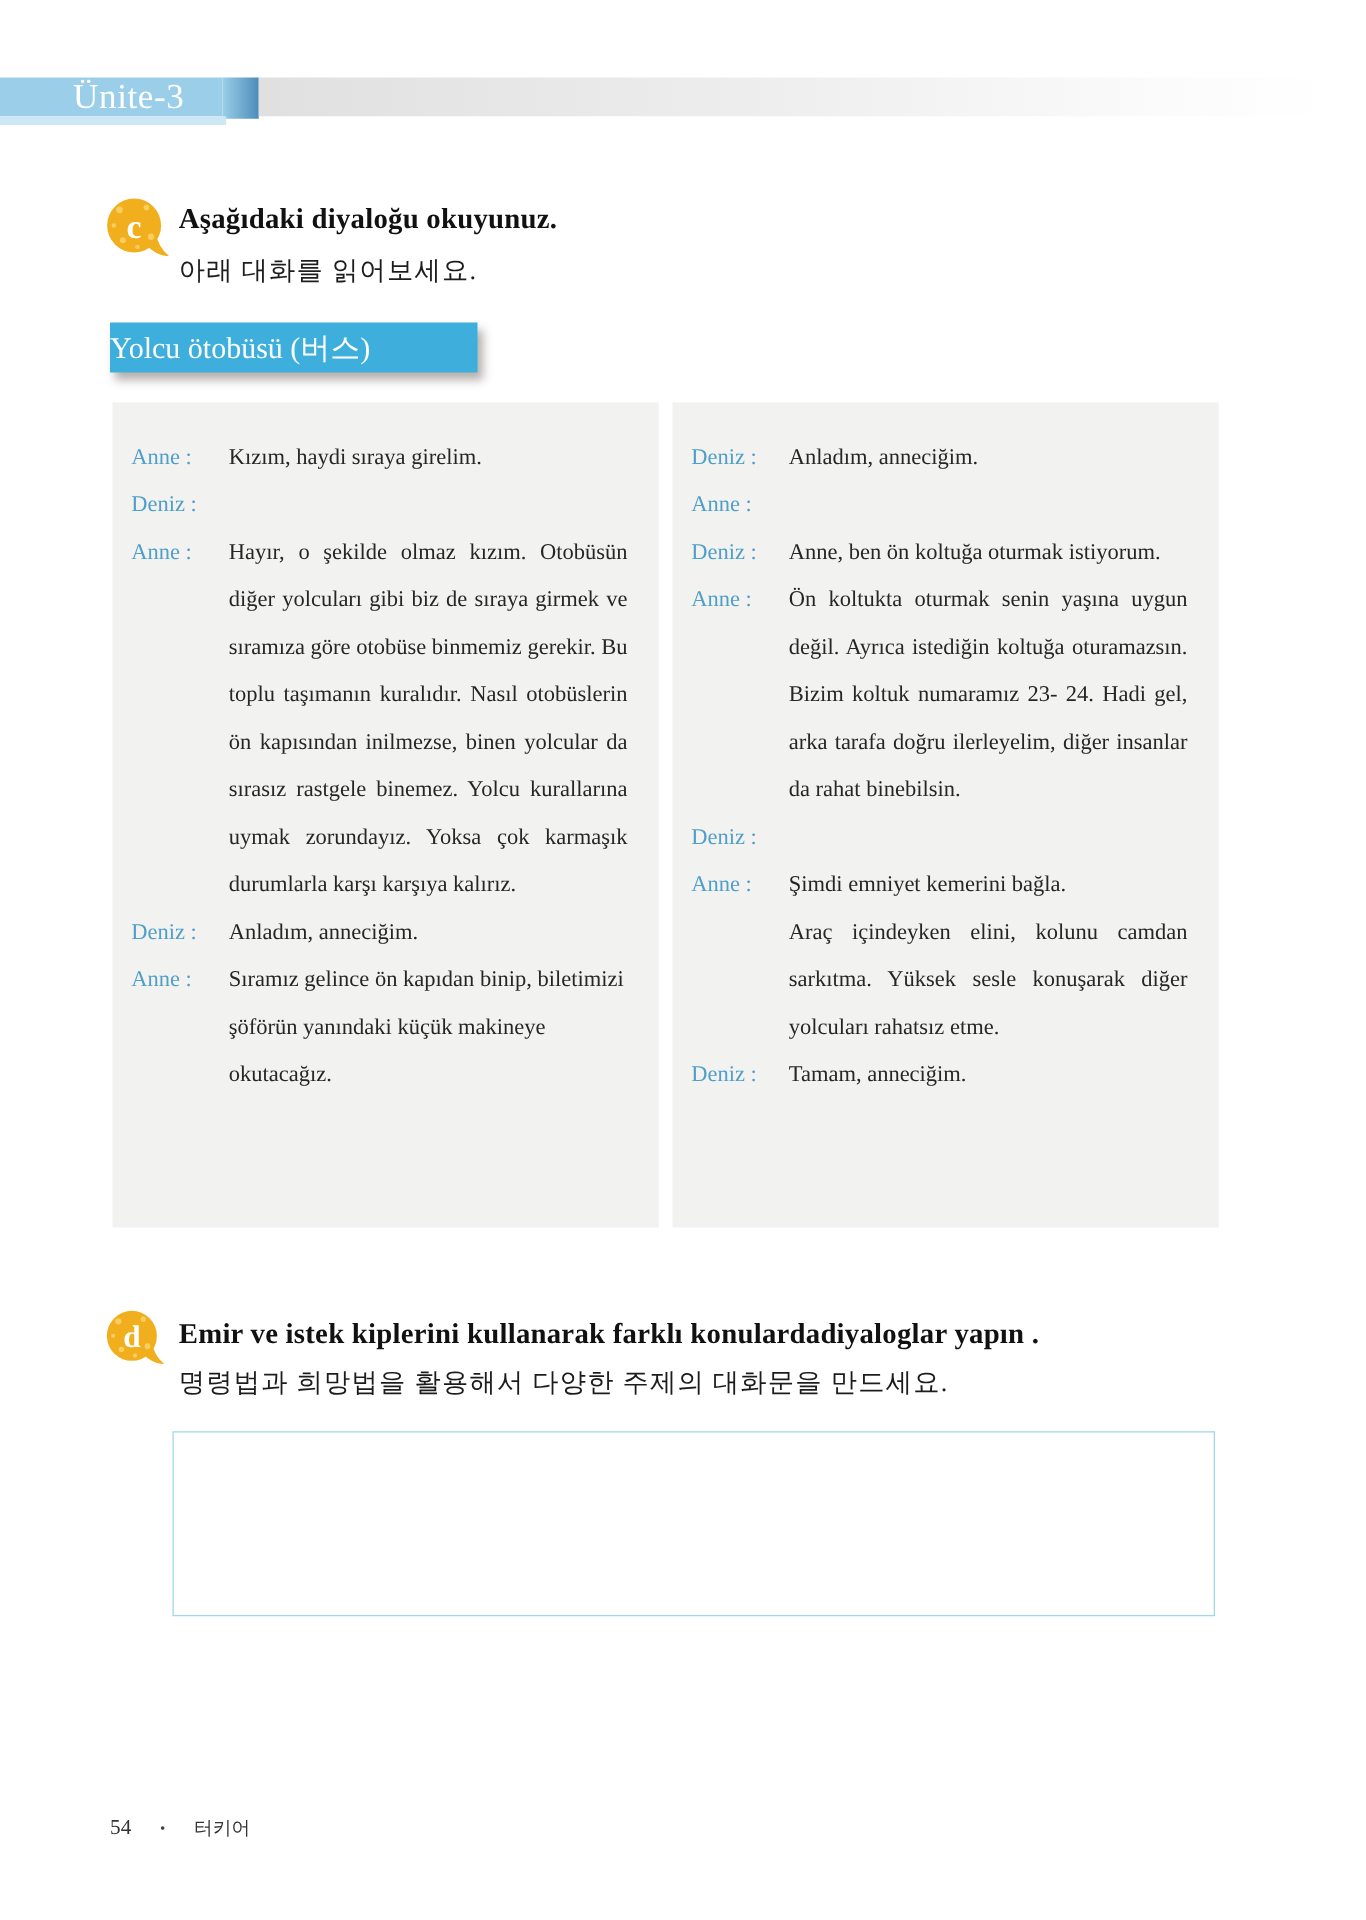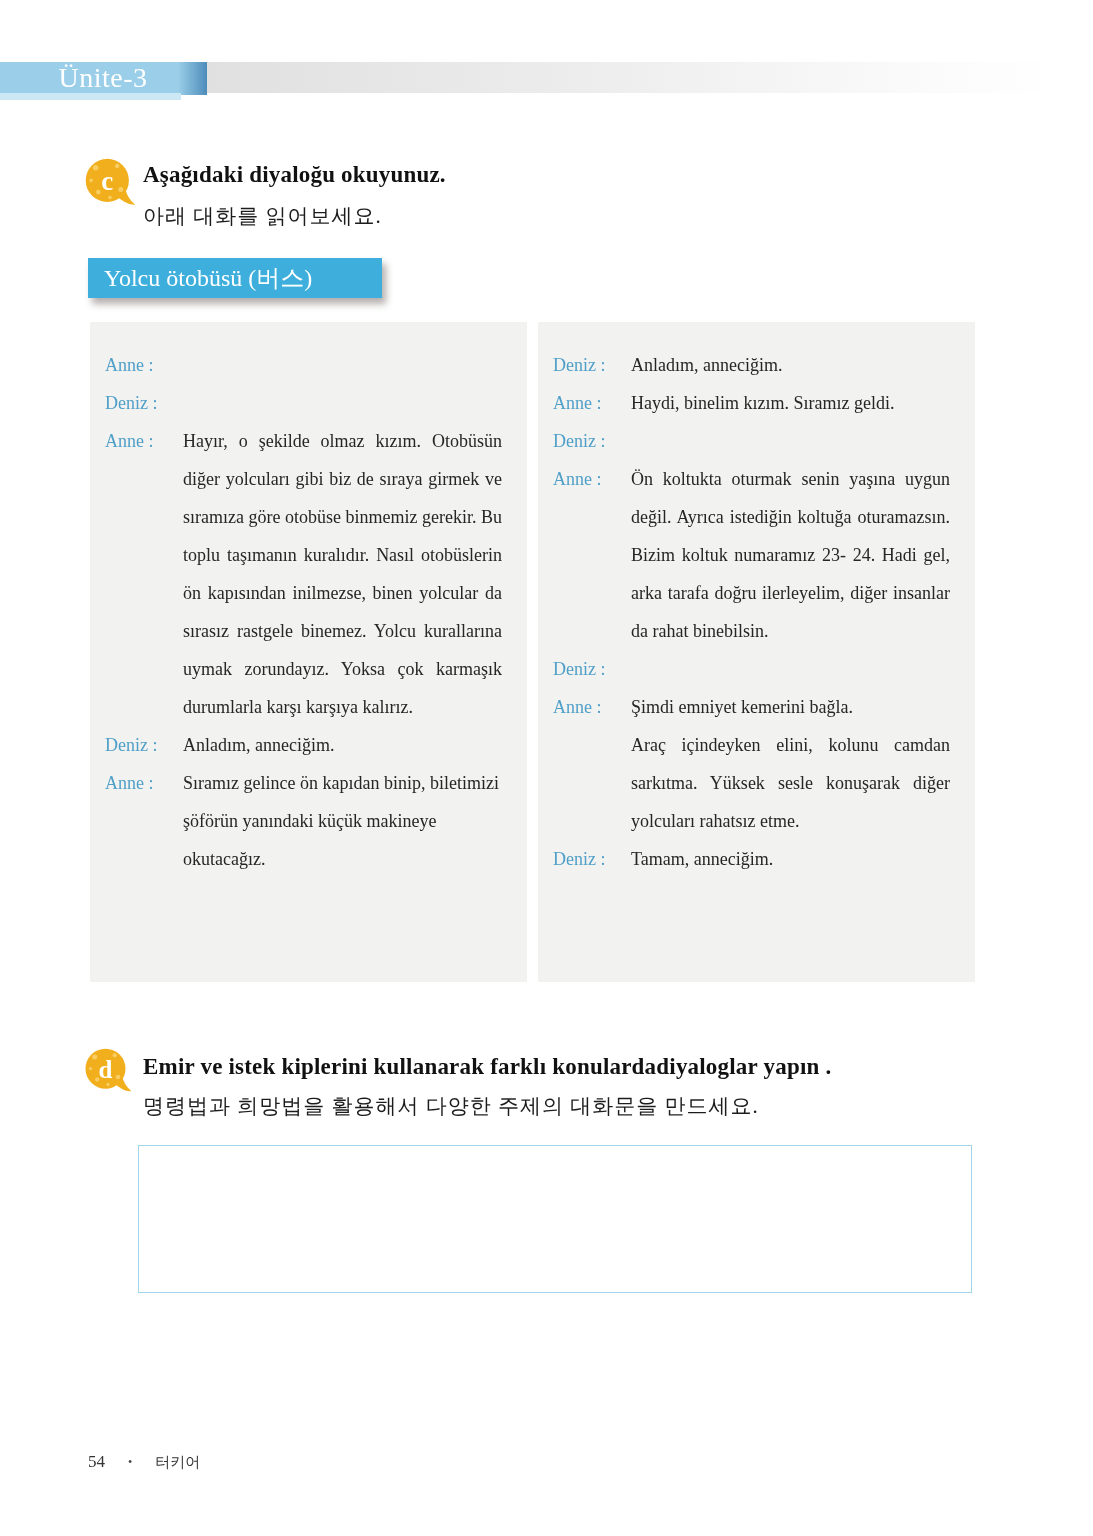--- a/index.html
+++ b/index.html
@@ -32,21 +32,21 @@
     position:absolute;font-size:23px;font-weight:700;color:#111111;letter-spacing:.2px;
   }
   .exc-sub{
     position:absolute;font-size:21px;color:#1c1c1c;
     font-family:"Liberation Serif","DejaVu Sans",serif;letter-spacing:1px;
   }
   
   .dlg-title{
     position:absolute;left:88px;top:258px;width:294px;height:40px;
     background:#3eafdc;color:#ffffff;display:flex;align-items:center;
-    padding-left:16px;box-sizing:border-box;font-size:24px;
+    box-sizing:border-box;font-size:24px;
     box-shadow:4px 6px 7px rgba(90,80,75,.45);
   }
   
   .dlg-box{
     position:absolute;top:322px;width:437px;height:660px;background:#f2f2f1;
     box-sizing:border-box;padding:24px 25px 0 15px;
   }
   .dlg-box.left{left:90px;}
   .dlg-box.right{left:538px;}
   .turn{display:grid;grid-template-columns:72px 1fr;column-gap:6px;}
@@ -96,20 +96,21 @@
   </svg>
 </div>
 <div class="exc-title" style="left:143px;top:162px;">Aşağıdaki diyaloğu okuyunuz.</div>
 <div class="exc-sub" style="left:143px;top:202px;">아래 대화를 읽어보세요.</div>
 
 <div class="dlg-title">Yolcu ötobüsü (버스)</div>
 
 <div class="dlg-box left">
     <div class="turn">
       <span class="speaker">Anne :</span>
+      <span class="line">Kızım, haydi sıraya girelim.</span>
     </div>
     <div class="turn">
       <span class="speaker">Deniz :</span>
     </div>
     <div class="turn">
       <span class="speaker">Anne :</span>
       <span class="line">Hayır, o şekilde olmaz kızım. Otobüsün diğer yolcuları gibi biz de sıraya girmek ve sıramıza göre otobüse binmemiz gerekir. Bu toplu taşımanın kuralıdır. Nasıl otobüslerin ön kapısından inilmezse, binen yolcular da sırasız rastgele binemez. Yolcu kurallarına uymak zorundayız. Yoksa çok karmaşık durumlarla karşı karşıya kalırız.</span>
     </div>
     <div class="turn">
       <span class="speaker">Deniz :</span>
@@ -120,24 +121,24 @@
       <span class="line">Sıramız gelince ön kapıdan binip, biletimizi şöförün yanındaki küçük makineye okutacağız.</span>
     </div>
   </div>
 <div class="dlg-box right">
     <div class="turn">
       <span class="speaker">Deniz :</span>
       <span class="line">Anladım, anneciğim.</span>
     </div>
     <div class="turn">
       <span class="speaker">Anne :</span>
-      <span class="line">Haydi, binelim kızım. Sıramız geldi.</span>
     </div>
     <div class="turn">
       <span class="speaker">Deniz :</span>
+      <span class="line">Anne, ben ön koltuğa oturmak istiyorum.</span>
     </div>
     <div class="turn">
       <span class="speaker">Anne :</span>
       <span class="line">Ön koltukta oturmak senin yaşına uygun değil. Ayrıca istediğin koltuğa oturamazsın. Bizim koltuk numaramız 23- 24. Hadi gel, arka tarafa doğru ilerleyelim, diğer insanlar da rahat binebilsin.</span>
     </div>
     <div class="turn">
       <span class="speaker">Deniz :</span>
     </div>
     <div class="turn">
       <span class="speaker">Anne :</span>

